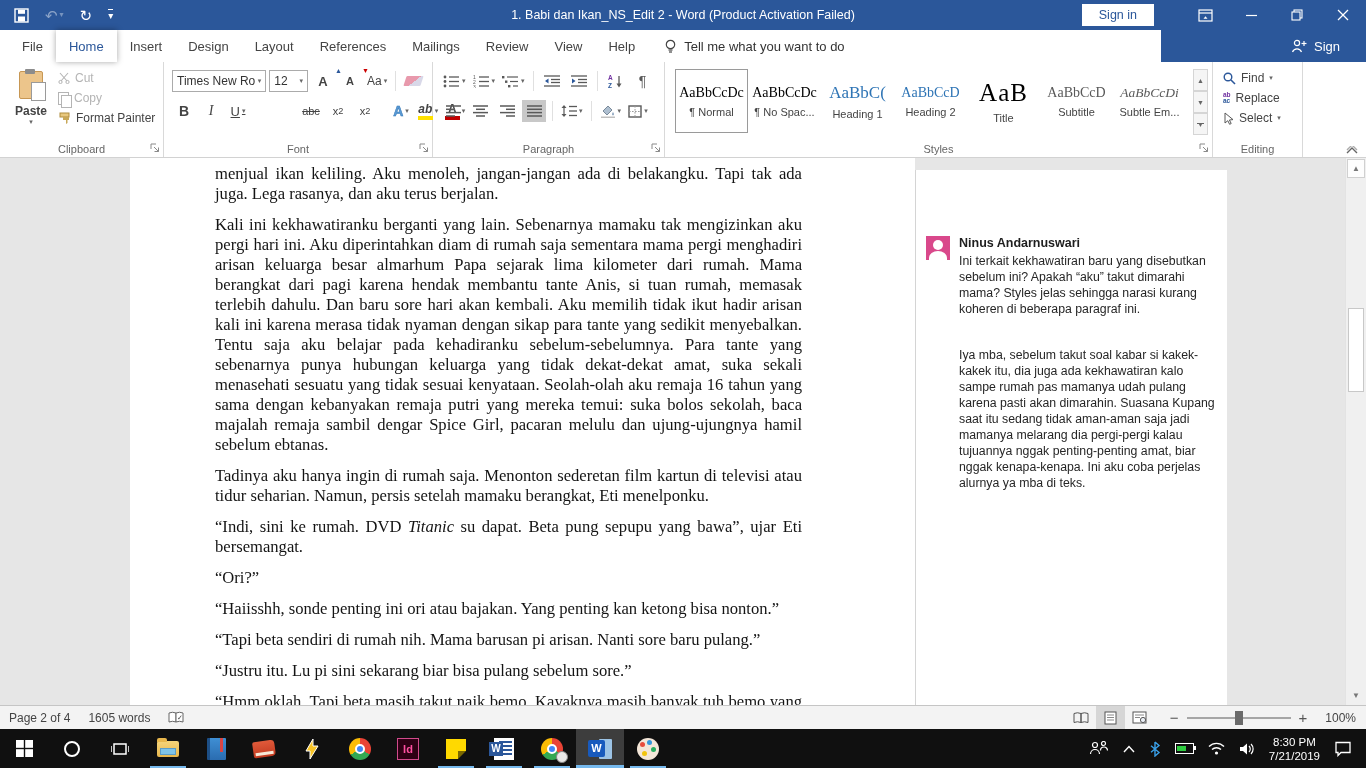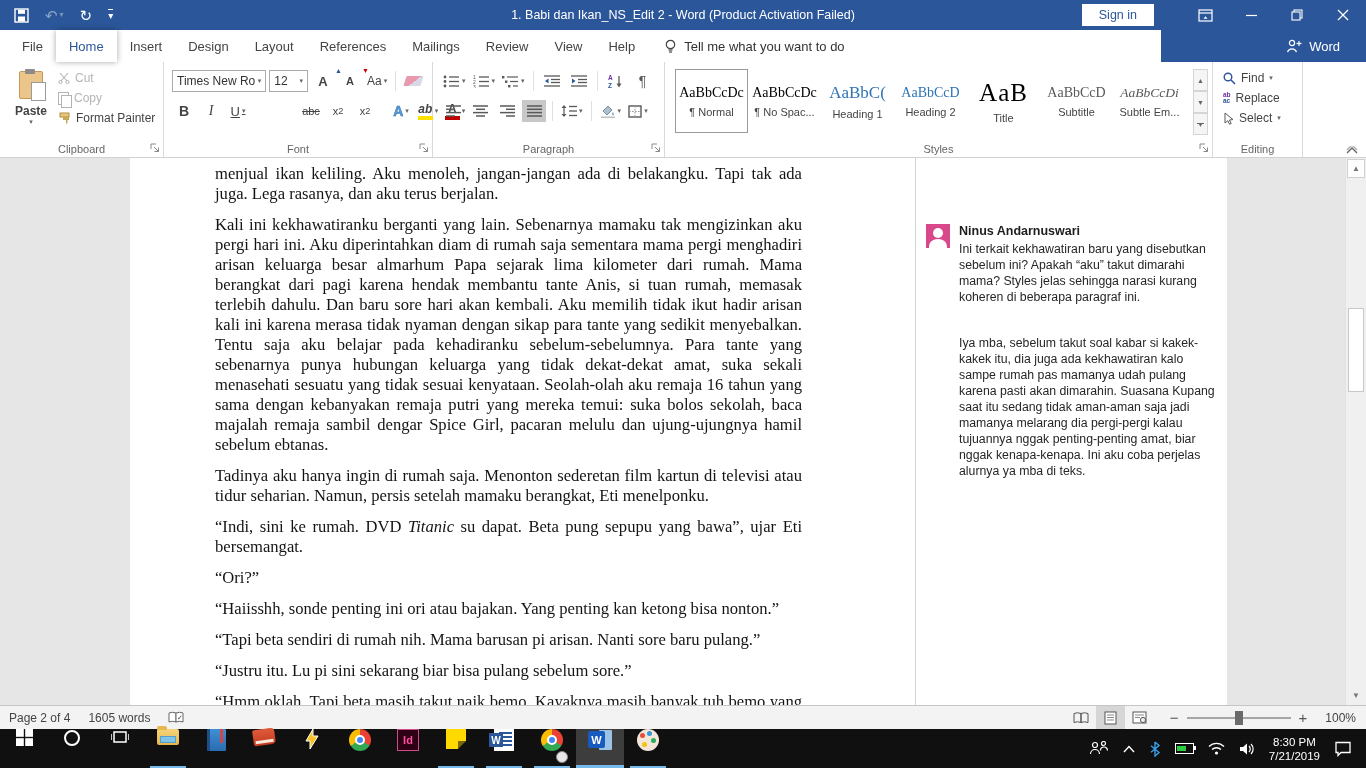--- a/index.html
+++ b/index.html
@@ -79,21 +79,21 @@
   .repl-ic{font-size:6.5px;line-height:6px;font-weight:bold;text-align:left;}
   .repl-ic .l1{color:#7030a0}.repl-ic .l2{color:#2b579a}
   #collapse-ribbon{position:absolute;right:8px;bottom:3px;color:#666;cursor:pointer;}
   
   #docarea{position:absolute;top:158px;left:0;width:100%;height:547px;background:#e6e6e6;}
   #page{position:absolute;left:130px;top:0;width:785px;height:100%;background:#fff;cursor:text;}
   #paragraphs{padding:6px 97px 0 85px;font-family:"Liberation Serif","DejaVu Serif",serif;font-size:16.6px;line-height:20px;color:#141414;text-align:justify;}
   .para{margin:0 16px 11px 0;}
   .caret{display:inline-block;width:1.5px;height:15px;background:#111;vertical-align:-2px;margin-left:1px;}
   
-  #commentpane{position:absolute;left:915px;top:0;width:312px;height:100%;background:#fff;border-left:1px solid #d4d4d4;box-sizing:border-box;}
+  #commentpane{position:absolute;left:915px;top:12px;width:312px;height:100%;background:#fff;border-left:1px solid #d4d4d4;box-sizing:border-box;}
   .comment{display:flex;margin:66px 10px 0 10px;}
   .avatar{width:24px;height:24px;background:#d9488b;position:relative;flex:none;overflow:hidden;}
   .avatar:before{content:"";position:absolute;left:7px;top:4px;width:10px;height:10px;border-radius:50%;background:#fff;}
   .avatar:after{content:"";position:absolute;left:3px;top:15px;width:18px;height:14px;border-radius:50% 50% 0 0;background:#fff;}
   .cbody{margin-left:9px;flex:1;}
   .cauthor{font-weight:bold;font-size:12.5px;color:#1e1e1e;}
   .ctext{font-size:12.3px;line-height:16px;color:#262626;margin-top:3px;}
   .creply{margin:30px 12px 0 43px;font-size:12.3px;line-height:16px;color:#262626;}
   
   #vscroll{position:absolute;right:0;top:0;width:21px;height:100%;background:#f0f0f0;border-left:1px solid #e3e3e3;box-sizing:border-box;}
@@ -108,21 +108,21 @@
   .viewbtn{width:29px;height:100%;display:flex;align-items:center;justify-content:center;cursor:pointer;}
   .viewbtn.active{background:#d6d6d6;}
   .zoomslider{display:flex;align-items:center;gap:8px;margin:0 8px 0 16px;}
   .ztrack{position:relative;width:104px;height:2px;background:#a6a6a6;}
   .ztick{position:absolute;left:50%;top:-3px;width:1px;height:8px;background:#a6a6a6;}
   .zthumb{position:absolute;left:50%;top:-6px;width:8px;height:14px;background:#6a6a6a;transform:translateX(-50%);cursor:grab;}
   .zpm{font-size:15px;color:#555;cursor:pointer;line-height:1;}
   .zoomlabel{padding:0 10px;cursor:pointer;}
   
   #taskbar{position:absolute;top:729px;left:0;width:100%;height:39px;background:#101010;display:flex;align-items:stretch;color:#fff;}
-  .tbicon{width:48px;display:flex;align-items:flex-start;justify-content:center;position:relative;cursor:pointer;}
+  .tbicon{width:48px;display:flex;align-items:center;justify-content:center;position:relative;cursor:pointer;}
   .tbicon.running:after{content:"";position:absolute;left:6px;right:6px;bottom:0;height:2.5px;background:#76b9ed;}
   .tbicon.activeapp{background:#3d3d3d;}
   .tbicon.activeapp:after{content:"";position:absolute;left:0;right:0;bottom:0;height:3px;background:#76b9ed;}
   .tray{margin-left:auto;display:flex;align-items:center;gap:0;}
   .tray>div{padding:0 7px;display:flex;align-items:center;justify-content:center;cursor:pointer;height:100%;}
   .clock{flex-direction:column;font-size:11.5px;line-height:14px;text-align:center;padding:0 9px;}
   
   .folder{width:22px;height:16px;background:linear-gradient(#f5d47a,#e8b74d);border-radius:2px;position:relative;}
   .folder:before{content:"";position:absolute;left:0;top:-3px;width:10px;height:4px;background:#e8b74d;border-radius:2px 2px 0 0;}
   .folder:after{content:"";position:absolute;left:3px;bottom:2px;width:16px;height:7px;background:#7ec3e8;border:1px solid #5a9cc8;box-sizing:border-box;}
@@ -224,21 +224,21 @@
     </div>
     <div class="share-corner">
       <span>
         <svg width="16" height="14" viewBox="0 0 16 14">
             <circle cx="6" cy="4" r="2.6" fill="none" stroke="#fff" stroke-width="1.2"></circle>
             <path d="M1.5 13 a4.8 4.8 0 0 1 9 0" fill="none" stroke="#fff" stroke-width="1.2"></path>
             <line x1="13" y1="2" x2="13" y2="7" stroke="#fff" stroke-width="1.2"></line>
             <line x1="10.5" y1="4.5" x2="15.5" y2="4.5" stroke="#fff" stroke-width="1.2"></line>
           </svg>
       </span>
-      <span>Word</span>
+      <span>Sign</span>
     </div>
   </div>
 
   <div id="ribbon">
 
     <div class="group" style="left:0;width:163px;">
       <div class="paste-btn">
         <div class="cb-icon"></div>
         <div class="paste-txt">Paste</div>
         <div class="dd" style="font-size:7px;color:#666;">▾</div>

